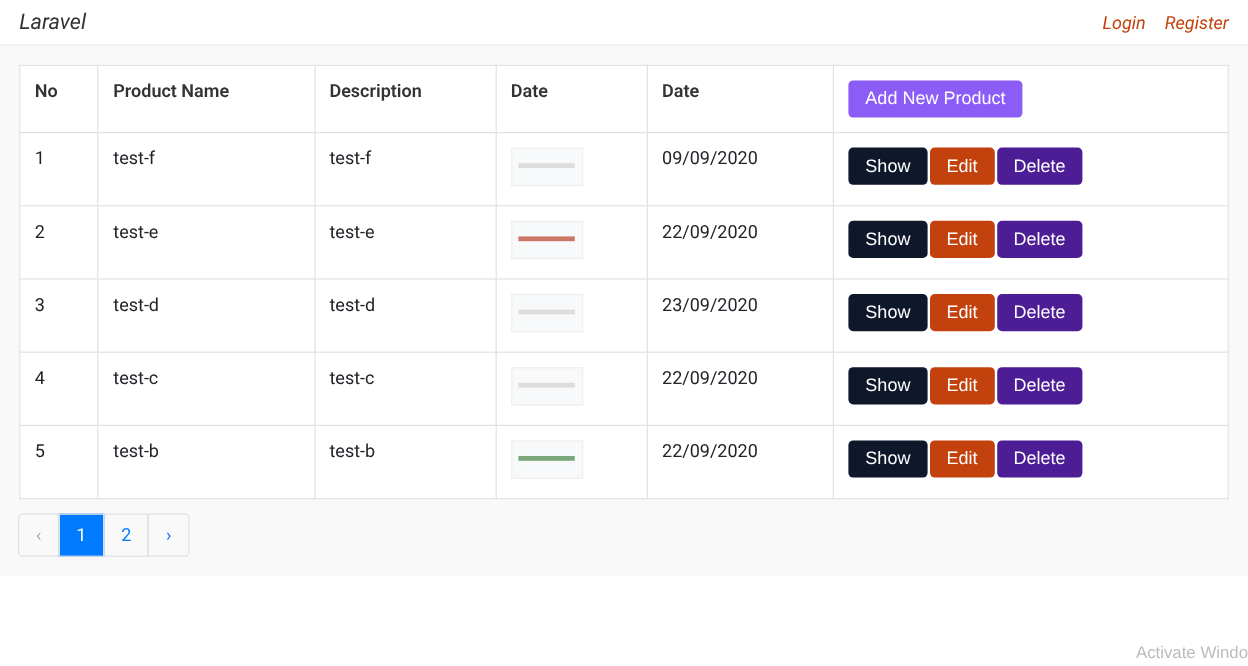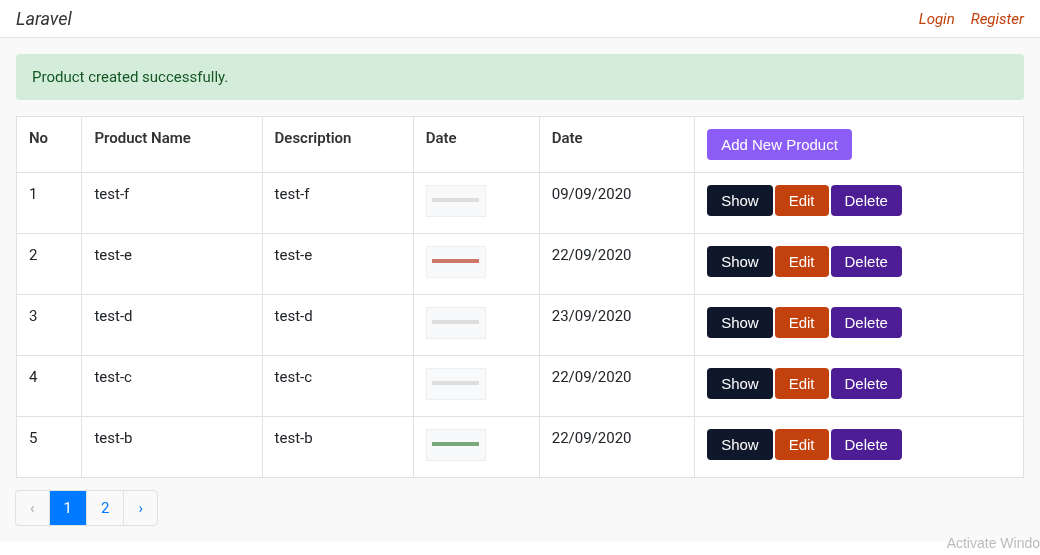--- a/index.html
+++ b/index.html
@@ -146,21 +146,20 @@
 <nav class="navbar">
   <a class="navbar-brand">Laravel</a>
   <div class="navbar-right">
     <a>Login</a>
     <a>Register</a>
   </div>
 </nav>
 
 <div class="container">
 
-  <div class="alert-success">Product created successfully.</div>
 
   <table>
     <thead>
       <tr>
         <th>No</th>
         <th>Product Name</th>
         <th>Description</th>
         <th>Date</th>
         <th>Date</th>
         <th>

